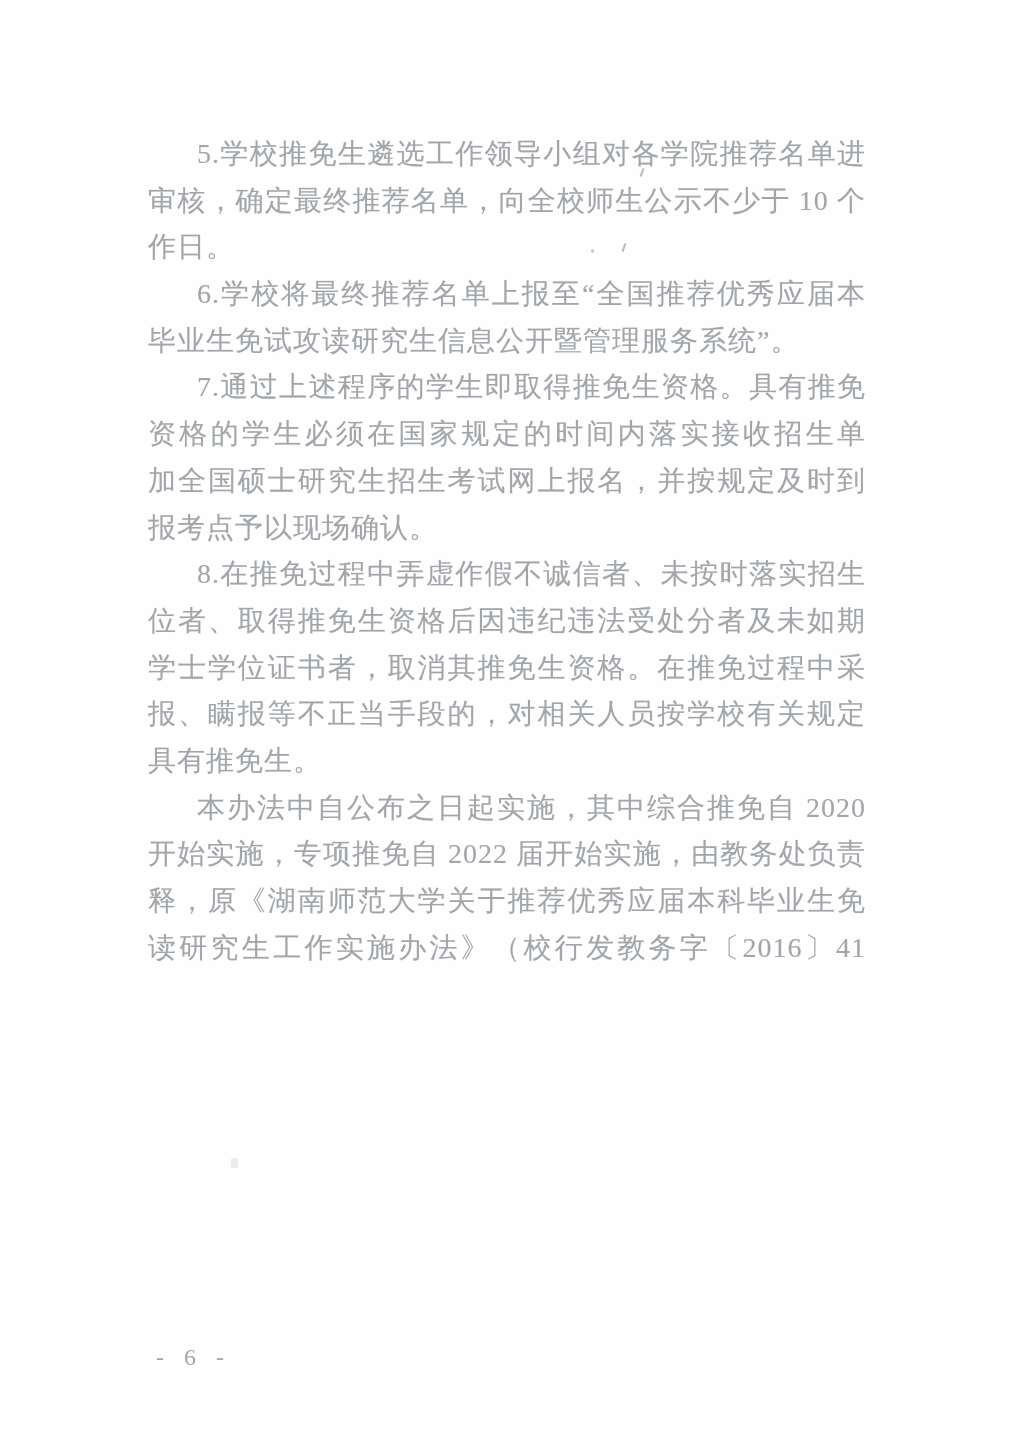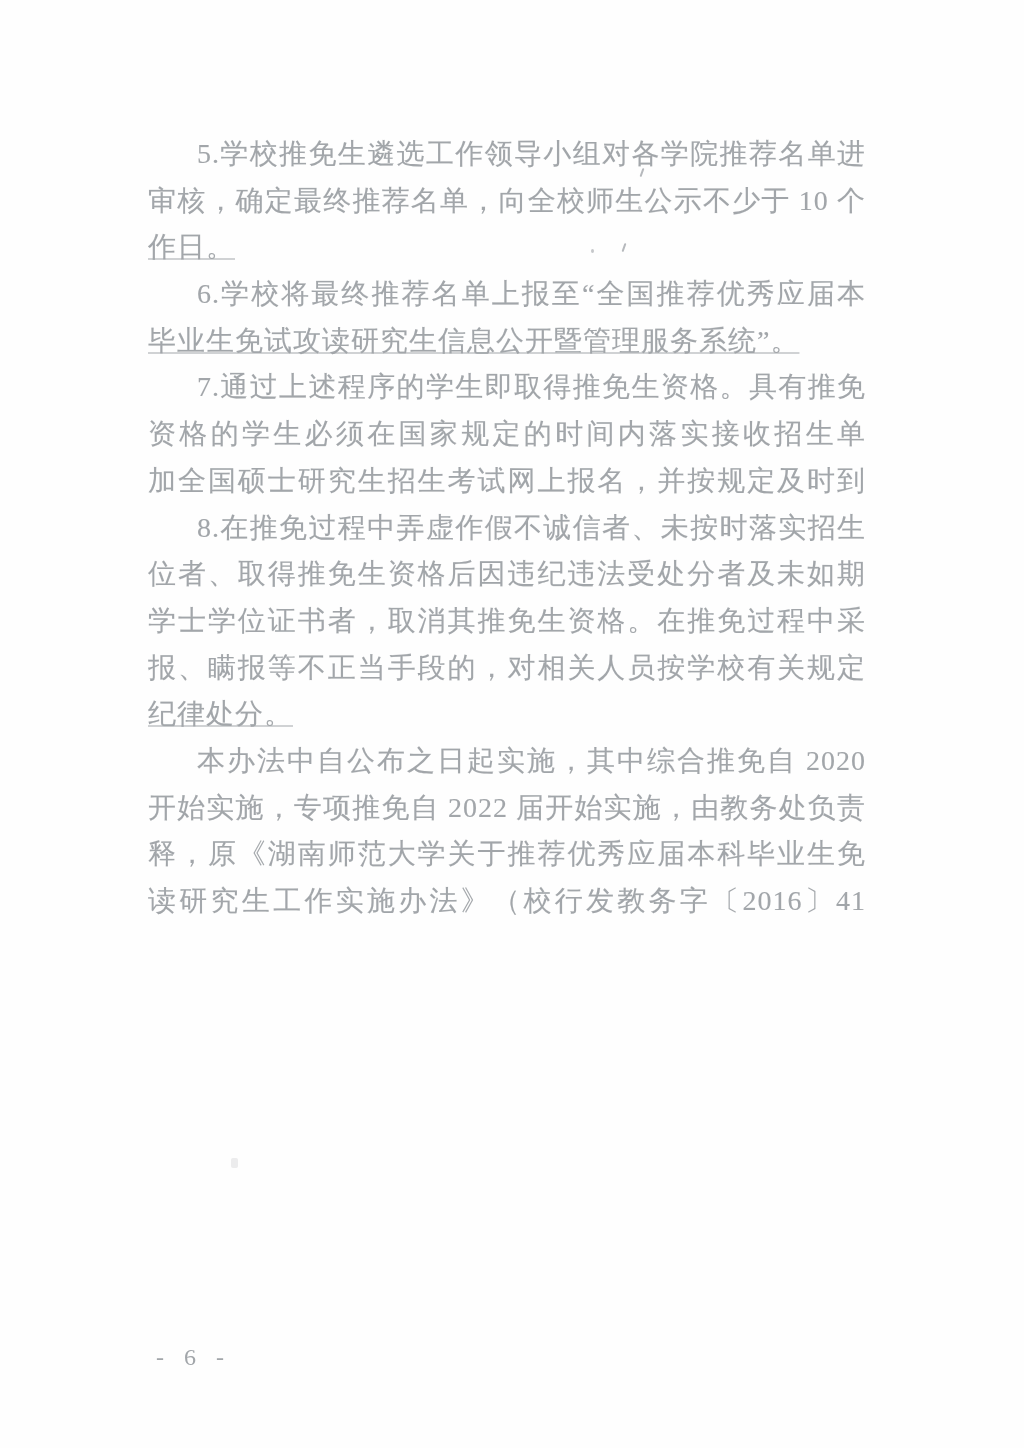--- a/index.html
+++ b/index.html
@@ -40,21 +40,20 @@
     -webkit-text-stroke: 0.2px rgba(162,166,170,0.5);
     white-space: normal;
     overflow: hidden;
   }
   .line.indent {
     text-indent: 49px;
   }
   .line.last {
     text-align: right;
     text-align-last: left;
-    text-decoration: underline;
   }
   .page-number {
     position: absolute;
     left: 156px;
     top: 1344px;
     font-size: 24px;
     letter-spacing: 7px;
     color: var(--text-color, #a6a9ad);
   }
   
@@ -94,27 +93,28 @@
         <div class="line last">作日。</div>
       </div>
       <div class="paragraph">
         <div class="line indent">6.学校将最终推荐名单上报至“全国推荐优秀应届本科</div>
         <div class="line last">毕业生免试攻读研究生信息公开暨管理服务系统”。</div>
       </div>
       <div class="paragraph">
         <div class="line indent">7.通过上述程序的学生即取得推免生资格。具有推免生</div>
         <div class="line">资格的学生必须在国家规定的时间内落实接收招生单位，参</div>
         <div class="line">加全国硕士研究生招生考试网上报名，并按规定及时到指定</div>
+        <div class="line last">报考点予以现场确认。</div>
       </div>
       <div class="paragraph">
         <div class="line indent">8.在推免过程中弄虚作假不诚信者、未按时落实招生单</div>
         <div class="line">位者、取得推免生资格后因违纪违法受处分者及未如期取得</div>
         <div class="line">学士学位证书者，取消其推免生资格。在推免过程中采用虚</div>
         <div class="line">报、瞒报等不正当手段的，对相关人员按学校有关规定进行</div>
-        <div class="line last">纪律处分。</div>
+        <div class="line last">具有推免生。</div>
       </div>
       <div class="paragraph">
         <div class="line indent">本办法中自公布之日起实施，其中综合推免自 2020 级</div>
         <div class="line">开始实施，专项推免自 2022 届开始实施，由教务处负责解</div>
         <div class="line">释，原《湖南师范大学关于推荐优秀应届本科毕业生免试攻</div>
         <div class="line">读研究生工作实施办法》（校行发教务字〔2016〕41 号）同</div>
       </div>
     </main>
 
   <span class="speck tick" style="left:641px; top:168px;"></span>

